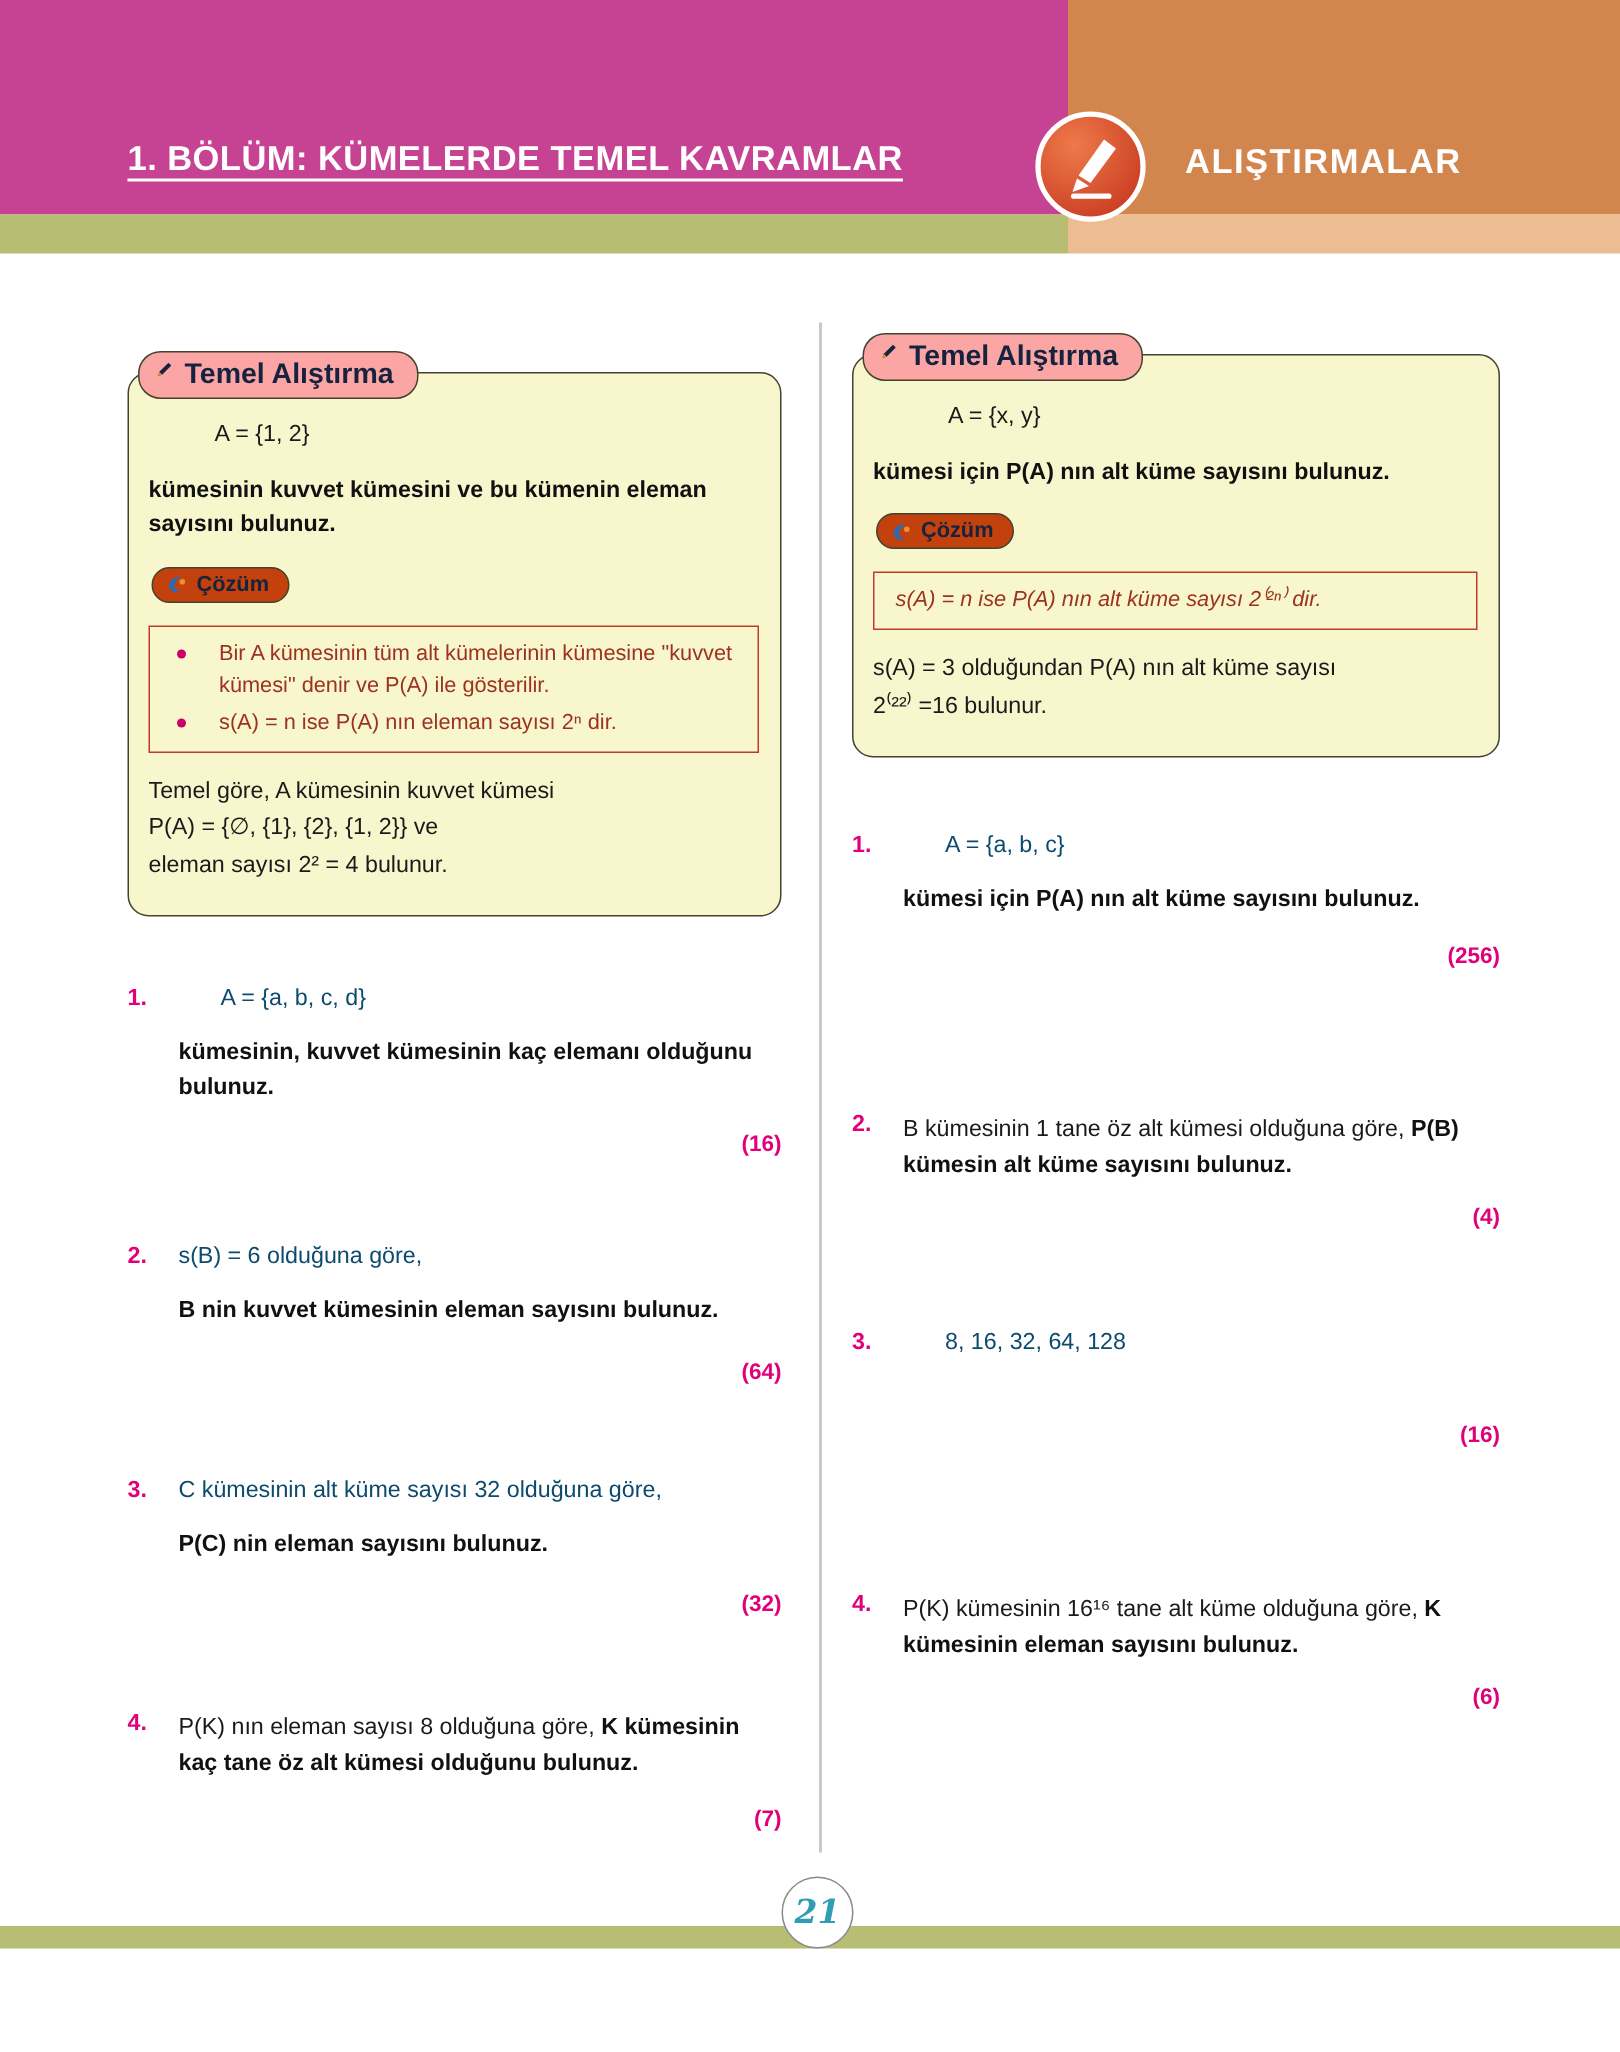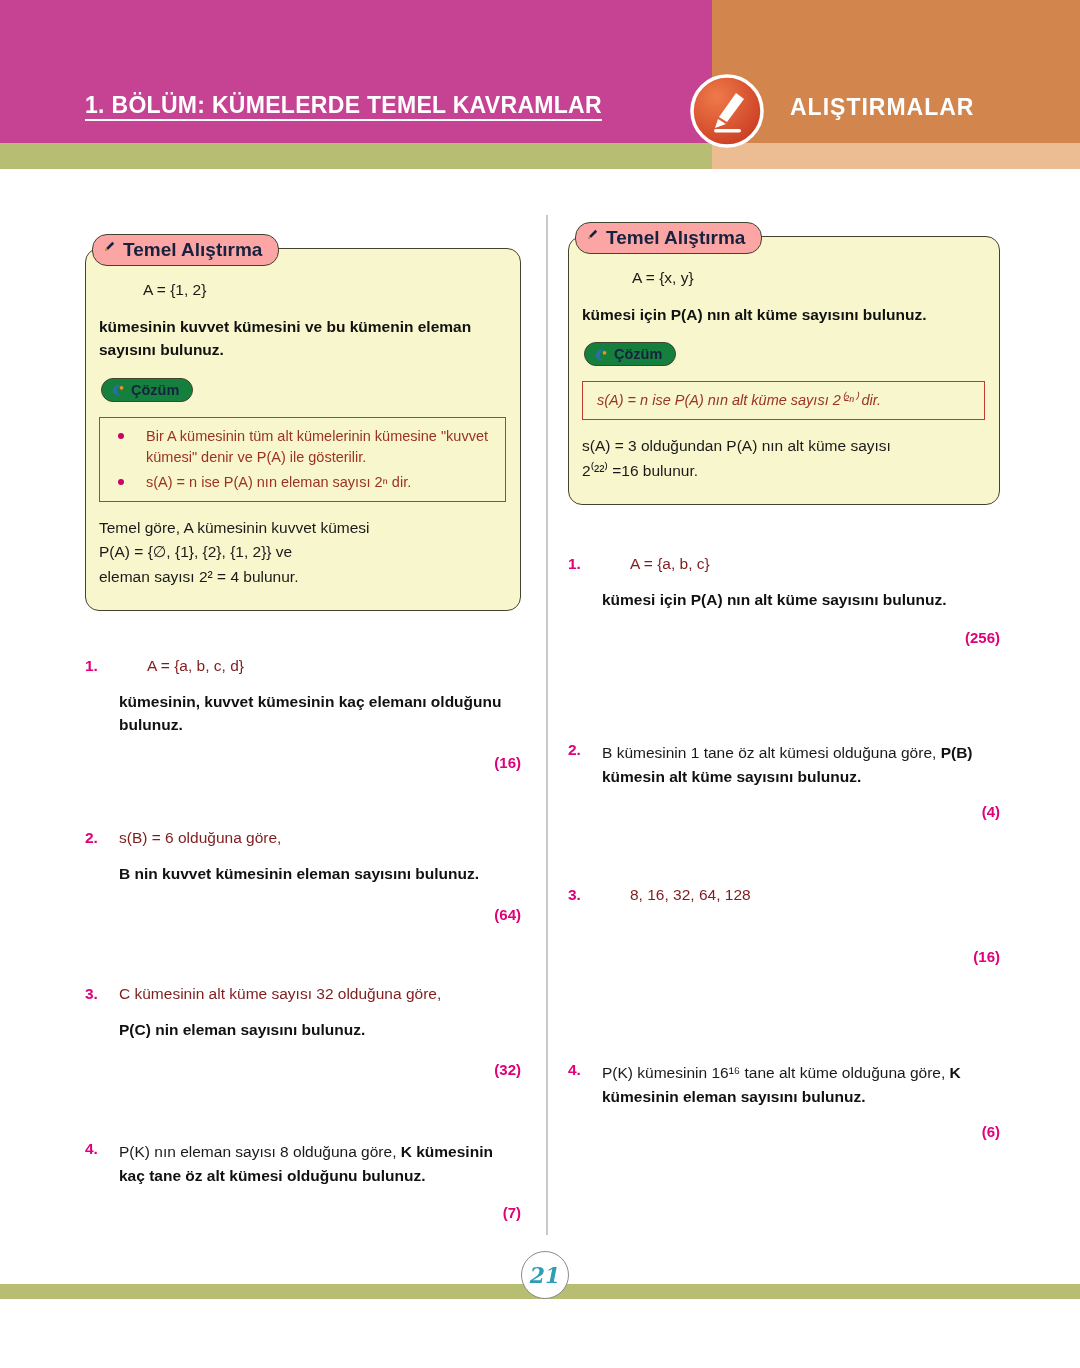--- a/index.html
+++ b/index.html
@@ -53,21 +53,21 @@
     font-weight:bold; font-size:19px; color:#16233f;
   }
   .tab-icon svg, .cozum-icon svg{ display:block; }
 
   .formula{ font-size:15.5px; margin:6px 0 16px 44px; color:#1a1a1a; }
   .col-right .formula{ margin-left:50px; }
   .statement{ font-weight:bold; font-size:15.5px; line-height:1.5; color:#111; }
 
   .cozum{
     display:inline-flex; align-items:center; gap:6px;
-    background:#15803d; border:1.5px solid #43432f; border-radius:14px;
+    background:#c2410c; border:1.5px solid #43432f; border-radius:14px;
     padding:3px 13px 3px 8px; margin:16px 0 13px 2px;
     font-weight:bold; font-size:14.5px; color:#16233f;
   }
 
   .note-box{
     border:1.8px solid #c23a2a;
     padding:8px 10px 8px 8px;
     margin:2px 0 14px 0;
     background:transparent;
   }
@@ -76,21 +76,21 @@
   .bullet{ flex:none; width:6px; height:6px; border-radius:50%; background:#cc0066; margin-top:7px; }
   .note-text{ font-size:14.5px; line-height:1.45; color:#9c3222; }
   .note-box.single .note-text{ padding-left:4px;font-style:italic; }
 
   .conclusion{ font-size:15.5px; line-height:1.6; color:#1a1a1a; }
 
   
   .exercise{ display:flex; }
   .ex-num{ flex:none; width:34px; color:#e0007a; font-weight:bold; font-size:15.5px; }
   .ex-body{ flex:1; min-width:0; }
-  .ex-lead{ font-size:15.5px; color:#7f1d1d; }
+  .ex-lead{ font-size:15.5px; color:#0c4a6e; }
   .ex-lead.indent{ margin-left:28px; }
   .ex-q{ font-weight:bold; font-size:15.5px; line-height:1.5; color:#111; margin-top:15px; }
   .ex-mixed{ font-size:15.5px; line-height:1.55; color:#1a1a1a; }
   .ex-mixed .b{ font-weight:bold; color:#111; }
   .ex-answer{ text-align:right; color:#e0007a; font-weight:bold; font-size:15px; }
 
   
   .footer-stripe{ position:absolute; left:0; top:1284px; width:1080px; height:15px; background:#b7bd72; z-index:1; }
   .page-circle{
     position:absolute; left:521px; top:1251px; width:48px; height:48px;

